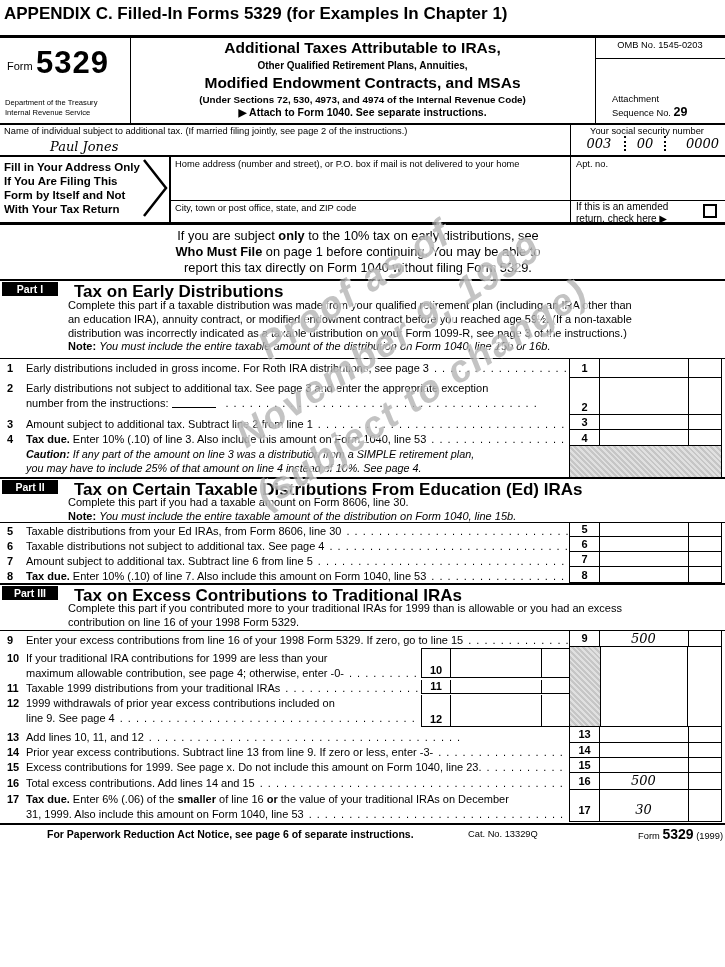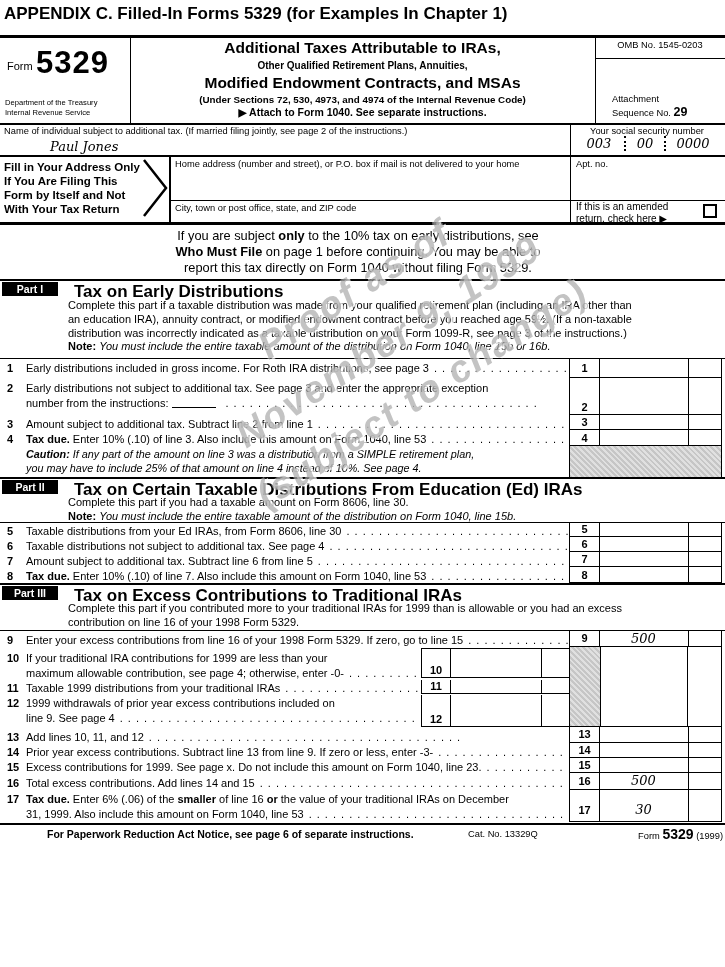--- a/index.html
+++ b/index.html
@@ -105,21 +105,21 @@
   <div class="hrx" style="top:123px; border-top-width:2px;"></div>
   <div class="vlx" style="left:570px; top:123px; height:32px;"></div>
   <div class="abs lbl" style="left:4px; top:126px;">Name of individual subject to additional tax. (If married filing jointly, see page 2 of the instructions.)</div>
   <div class="abs hand" style="left:50px; top:139px;">Paul Jones</div>
   <div class="abs lbl" style="left:571px; top:126px; width:152px; text-align:center;">Your social security number</div>
   <div class="ssnrow hand">
     <span style="width:48px; text-align:center;">003</span>
     <span class="ssnsep"></span>
     <span style="width:36px; text-align:center;">00</span>
     <span class="ssnsep"></span>
-    <span style="width:52px; text-align:center;">0000</span>
+    <span style="width:52px; text-align:right;">0000</span>
   </div>
 
   <div class="hrx" style="top:155px; border-top-width:2px;"></div>
   <div class="vlx" style="left:169px; top:155px; height:67px; border-left-width:2px;"></div>
   <div class="vlx" style="left:570px; top:155px; height:67px;"></div>
   <div class="hrx" style="top:200px; left:169px; width:556px;"></div>
 
   <div class="abs b" style="left:4px; top:160px; font-size:11.5px; line-height:14px;">
     <div>Fill in Your Address Only</div>
     <div>If You Are Filing This</div>

